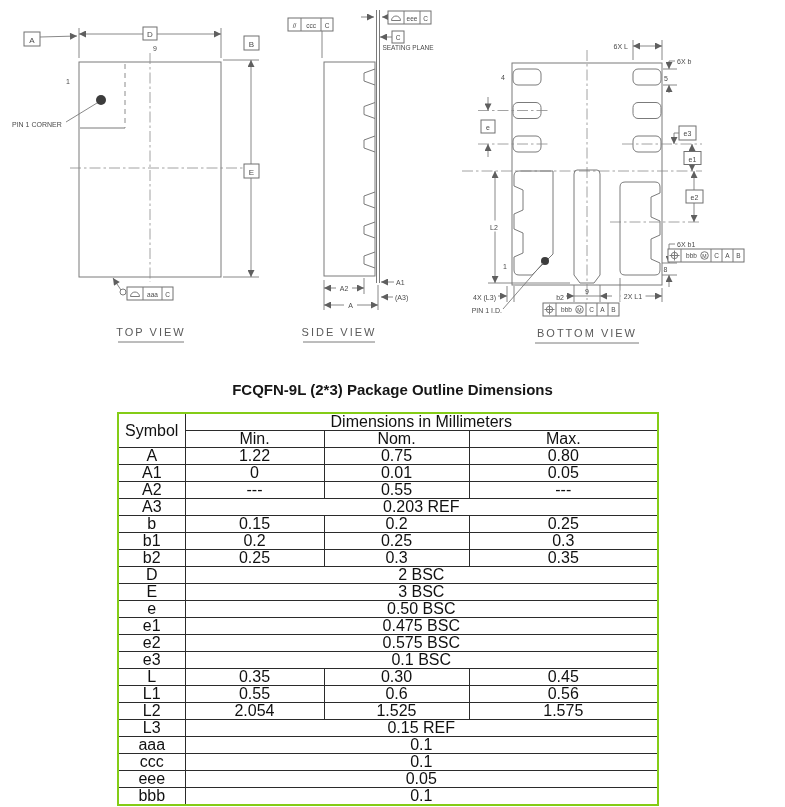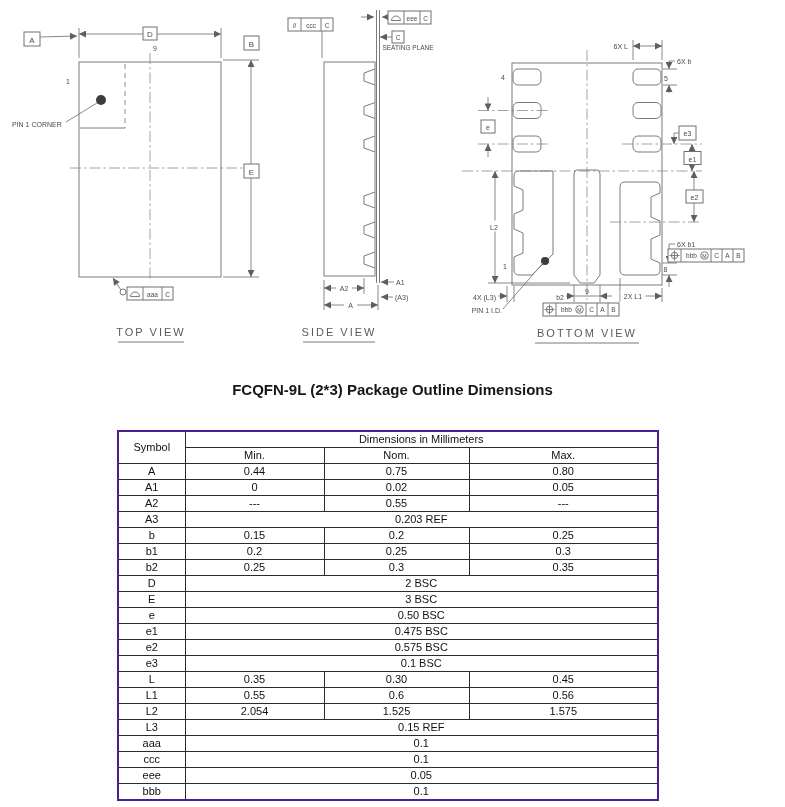--- a/index.html
+++ b/index.html
@@ -11,22 +11,22 @@
   .cl{stroke:#8c8c8c;fill:none;stroke-width:0.8;stroke-dasharray:11 3 2.5 3;}
   .dash{stroke:#8c8c8c;fill:none;stroke-width:1;stroke-dasharray:5 4;}
   .dot{fill:#3c3c3c;stroke:none;}
   .lbox{fill:#fff;stroke:#707070;stroke-width:1;}
   .wbg{fill:#fff;stroke:none;}
   .t6{font-size:6.5px;} .t7{font-size:7px;} .t8{font-size:8px;} .t55{font-size:5.2px;}
   .mid{text-anchor:middle;} .end{text-anchor:end;}
   .cap{font-size:11px;letter-spacing:2px;fill:#5a5a5a;}
   .page-title{position:absolute;top:381px;left:0;width:785px;text-align:center;
       font-size:15px;font-weight:700;color:#161616;}
-  .dims-table{position:absolute;left:117px;top:430px;width:540px;border-collapse:collapse;
-      table-layout:fixed;font-size:11px;color:#111;border:2px solid #4c1d95;}
+  .dims-table{position:absolute;left:117px;top:412px;width:540px;border-collapse:collapse;
+      table-layout:fixed;font-size:16px;color:#111;border:2px solid #84cc16;}
   .dims-table th,.dims-table td{border:1px solid #2b2b2b;height:15px;padding:0;
       text-align:center;font-weight:400;line-height:1;overflow:hidden;white-space:nowrap;}
 </style>
 </head>
 <body>
 
 <div class="page">
 
 <svg width="785" height="362" viewBox="0 0 785 362">
   <defs>
@@ -267,28 +267,28 @@
     </tr>
     <tr>
       <th>Min.</th>
       <th>Nom.</th>
       <th>Max.</th>
     </tr>
   </thead>
   <tbody>
         <tr>
           <td>A</td>
-          <td>0.44</td>
+          <td>1.22</td>
           <td>0.75</td>
           <td>0.80</td>
         </tr>
         <tr>
           <td>A1</td>
           <td>0</td>
-          <td>0.02</td>
+          <td>0.01</td>
           <td>0.05</td>
         </tr>
         <tr>
           <td>A2</td>
           <td>---</td>
           <td>0.55</td>
           <td>---</td>
         </tr>
         <tr>
           <td>A3</td>

